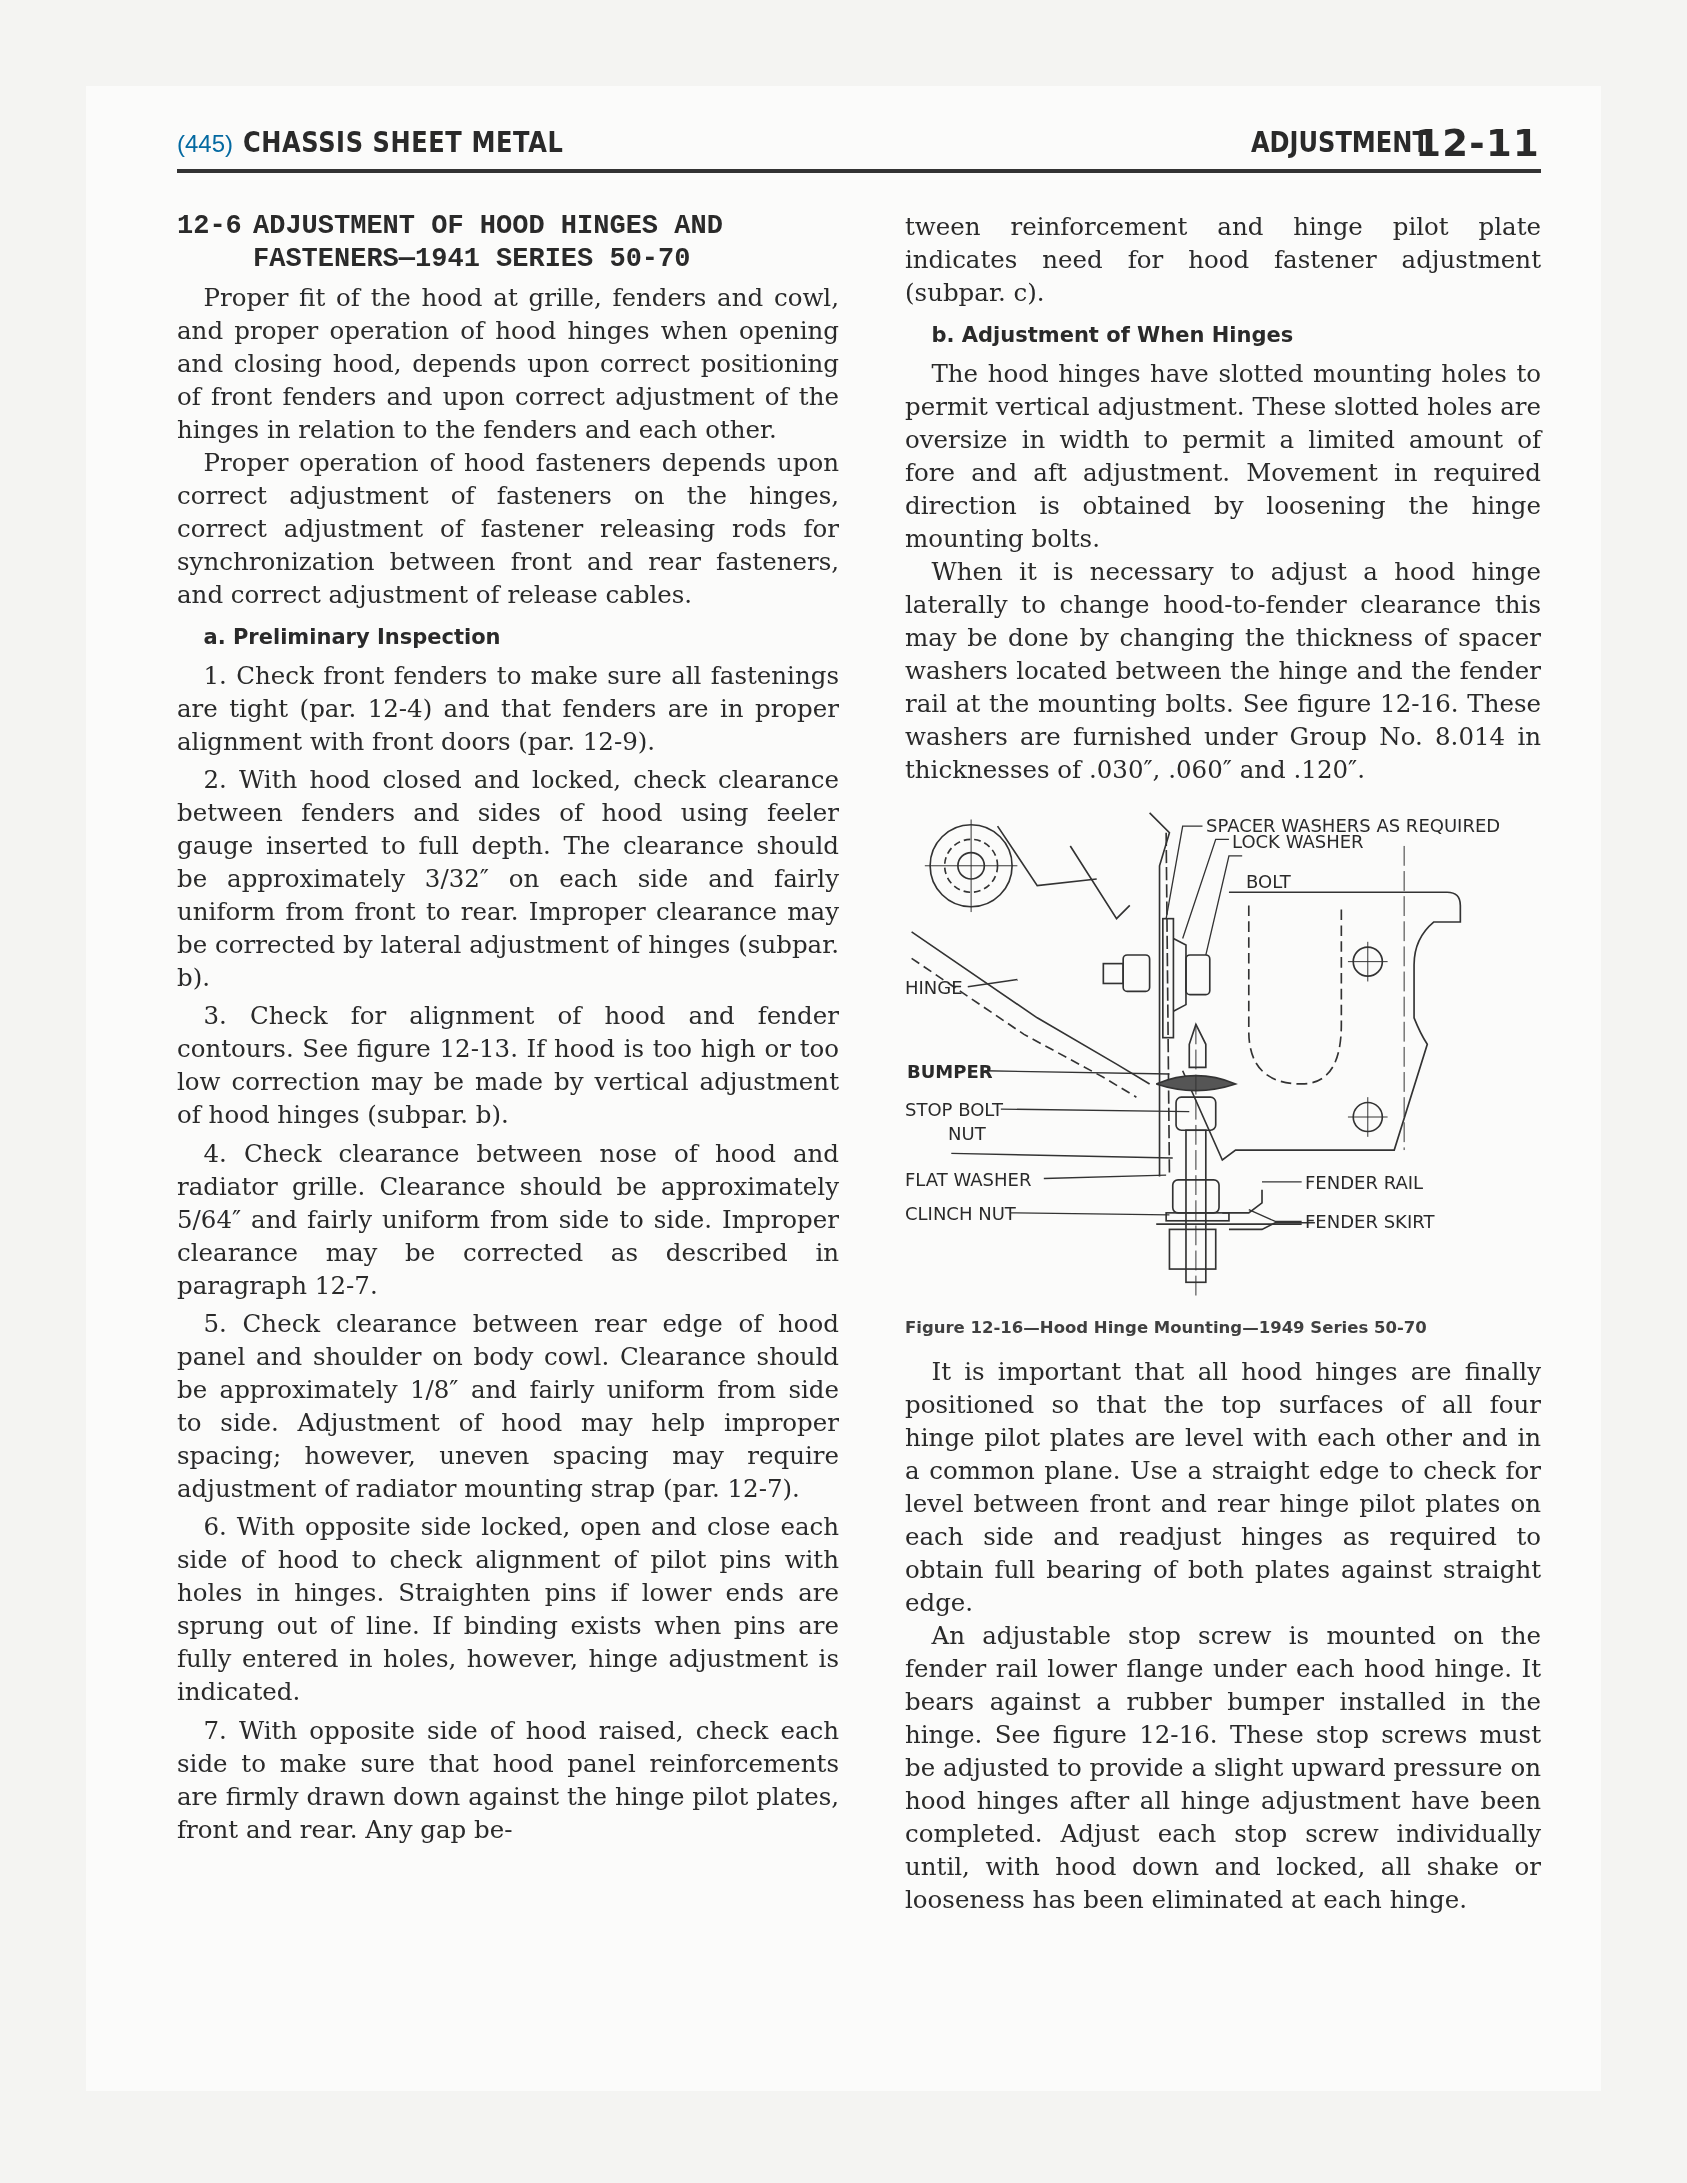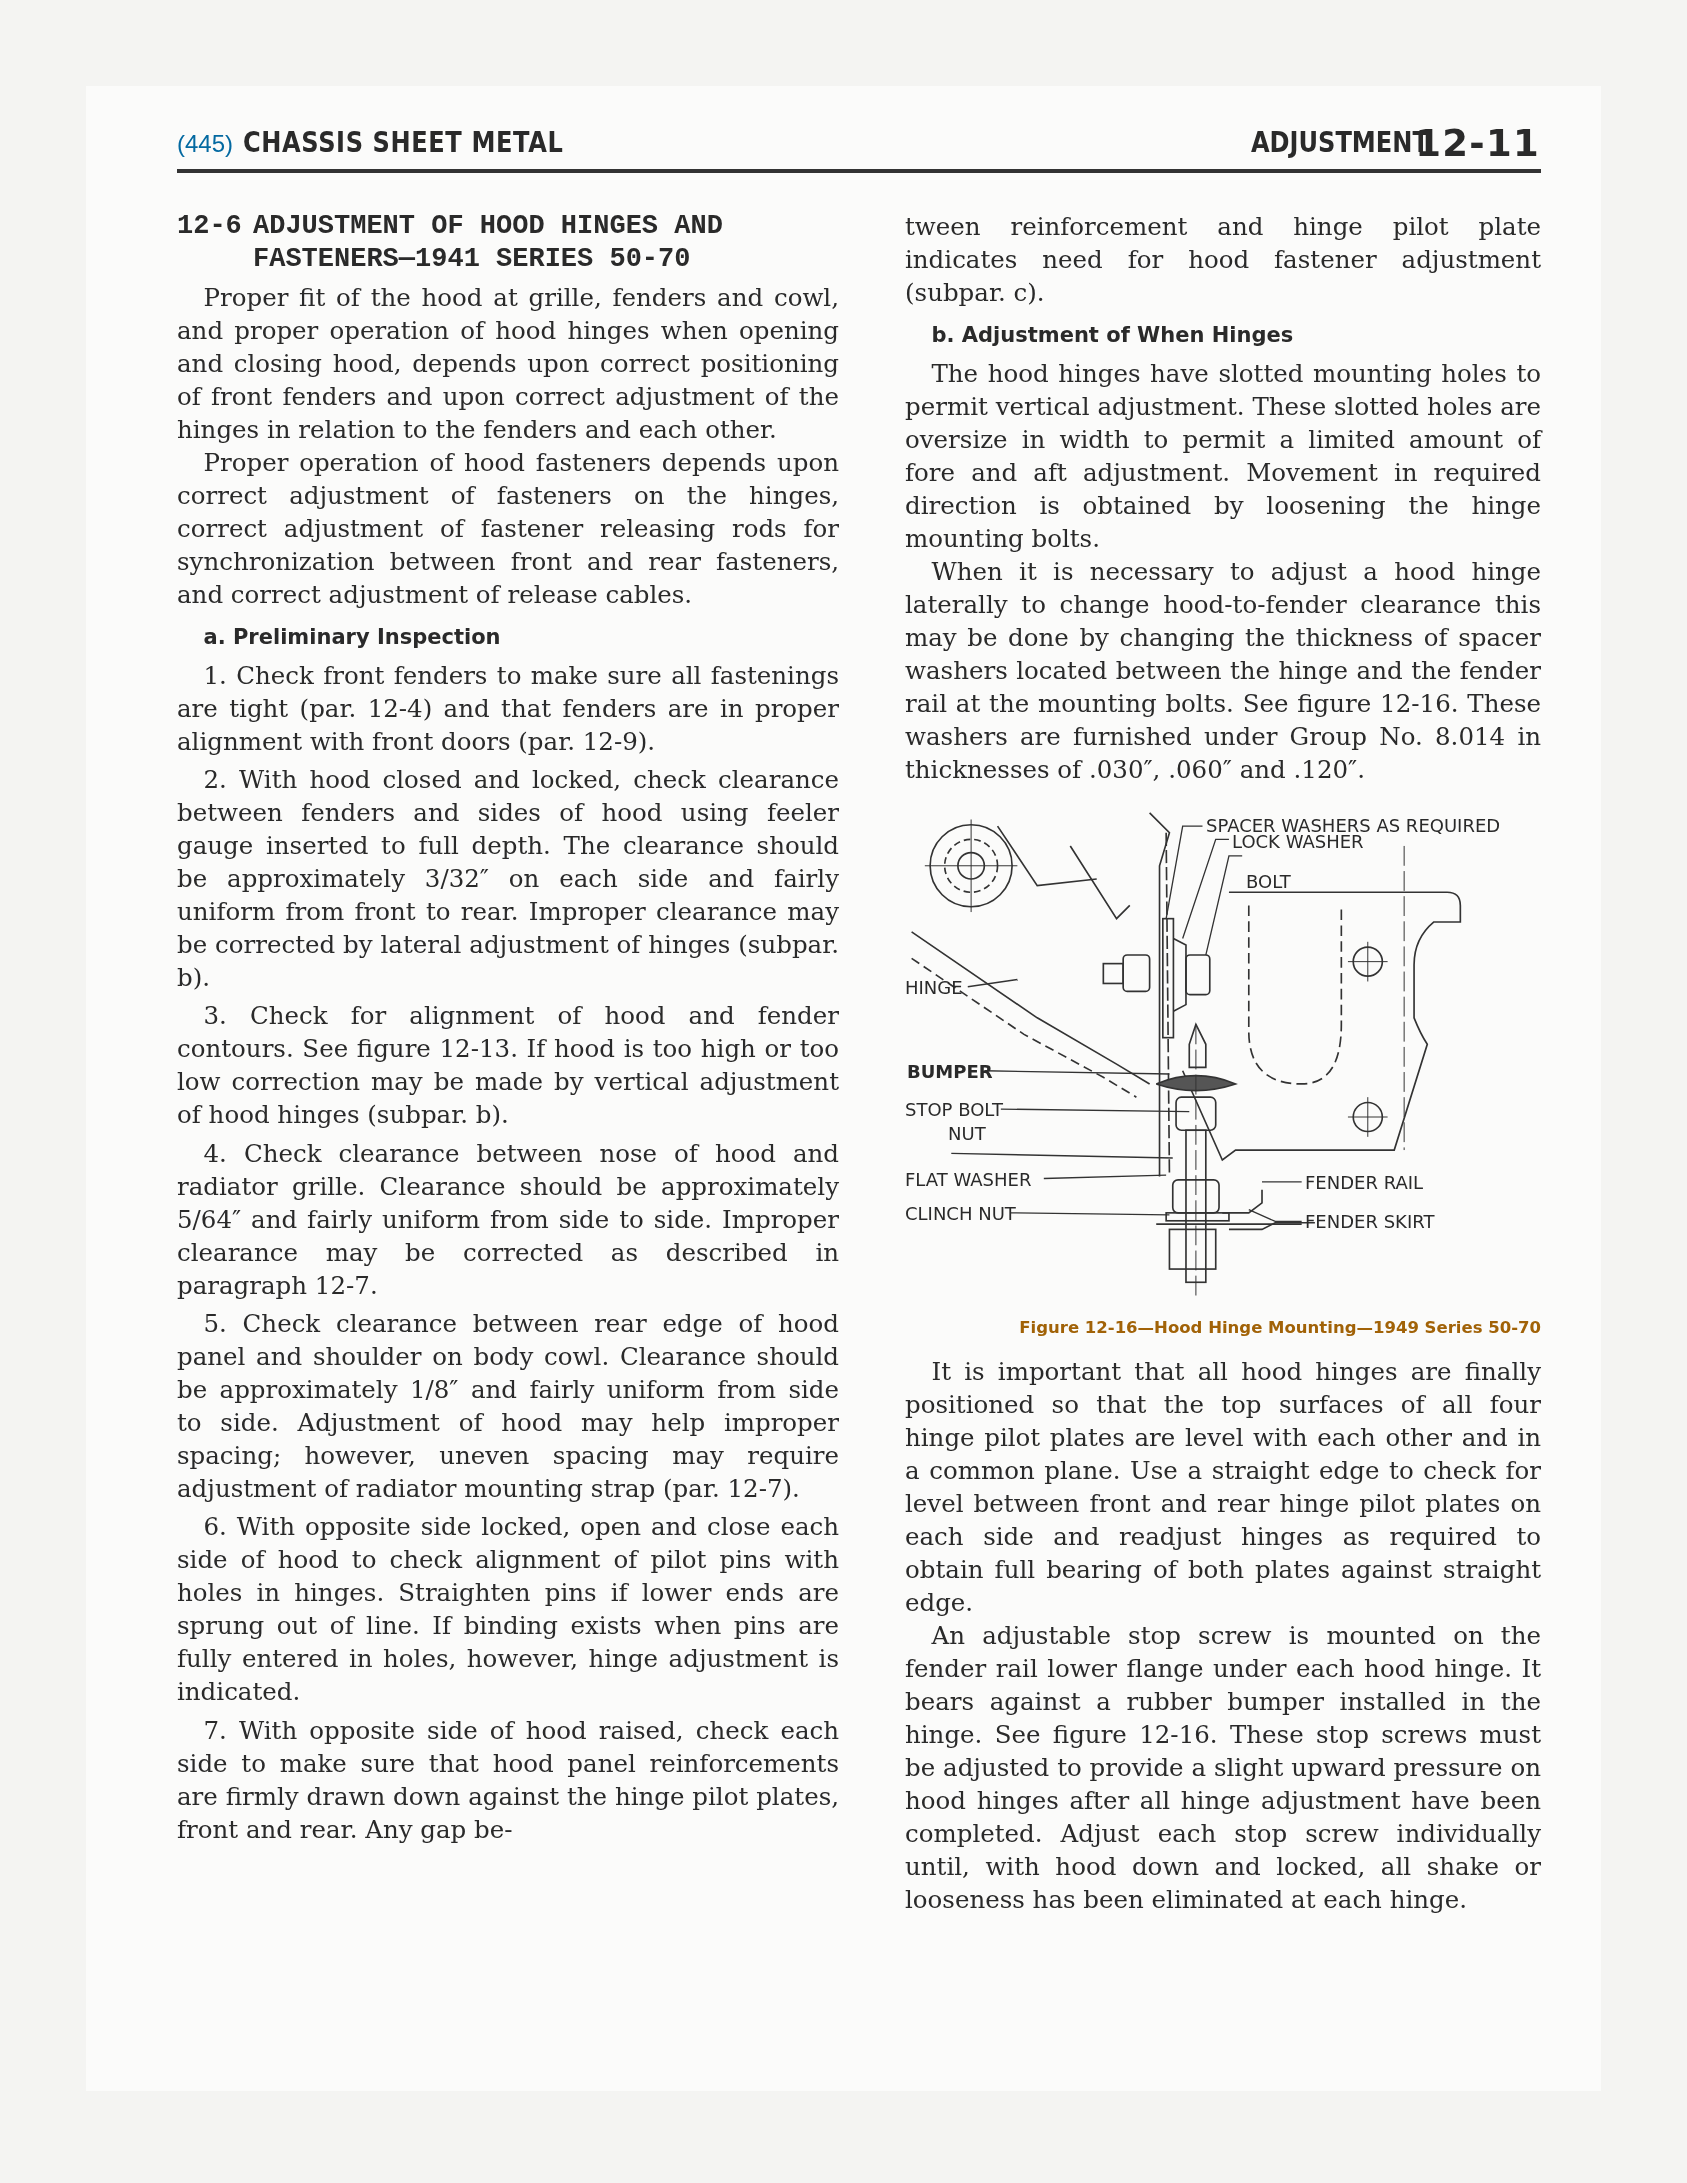--- a/index.html
+++ b/index.html
@@ -17,21 +17,21 @@
   .sec-title { font-family:Liberation Mono, monospace; font-weight:bold; font-size:27px; line-height:33px; color:#2a2a2a; display:flex; }
   .sec-num { width:76px; flex:none; }
   .sec-text { width:503px; }
   p { margin:0; font-size:24.5px; line-height:33px; text-align:justify; hyphens:auto; }
   p.ind { text-indent:26.5px; }
   .gap { height:5.3px; }
   .subhead { font-family:"DejaVu Sans", sans-serif; font-weight:bold; font-size:21px; line-height:29px; margin:12px 0 6.6px 26.5px; color:#2a2a2a; }
   .figure { position:relative; width:636px; height:503px; margin-top:20px; }
   .figure svg { position:absolute; left:0; top:0; }
   .lbl { position:absolute; font-family:"DejaVu Sans", sans-serif; font-size:18px; color:#2a2a2a; white-space:nowrap; }
-  .caption { font-family:"DejaVu Sans", sans-serif; font-weight:bold; font-size:16.5px; line-height:26.5px; text-align:right; margin:6.6px 0 13.2px 0; color:#a16207; }
+  .caption { font-family:"DejaVu Sans", sans-serif; font-weight:bold; font-size:16.5px; line-height:26.5px; text-align:left; margin:6.6px 0 13.2px 0; color:#404040; }
 </style>
 </head>
 <body>
 
 <div class="page"></div>
 
 <div class="header">
   <span class="hdr-pg">(445)</span>
   <span class="hdr-left">CHASSIS SHEET METAL</span>
   <span class="hdr-right">ADJUSTMENT</span>

